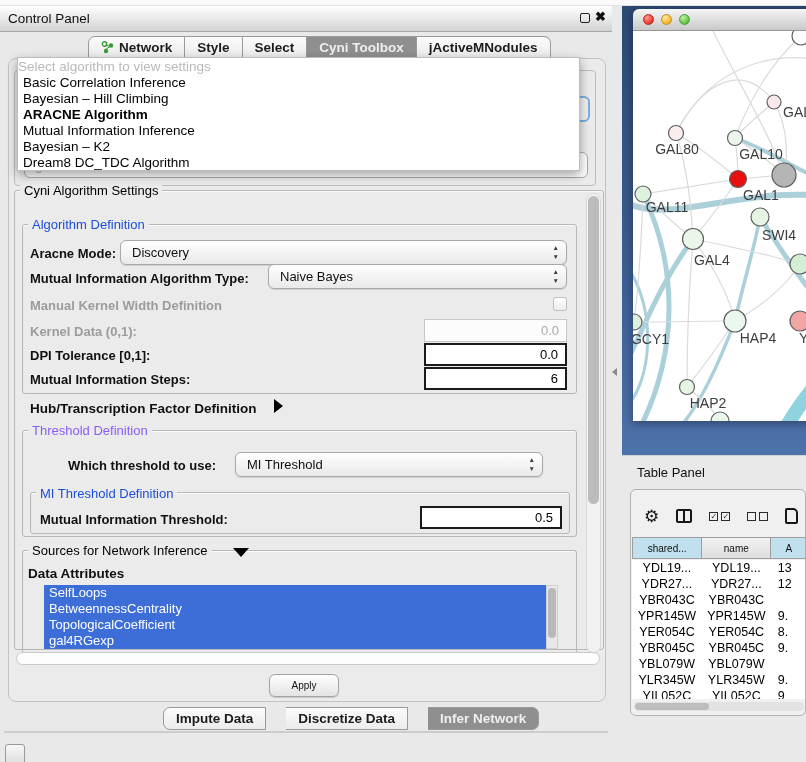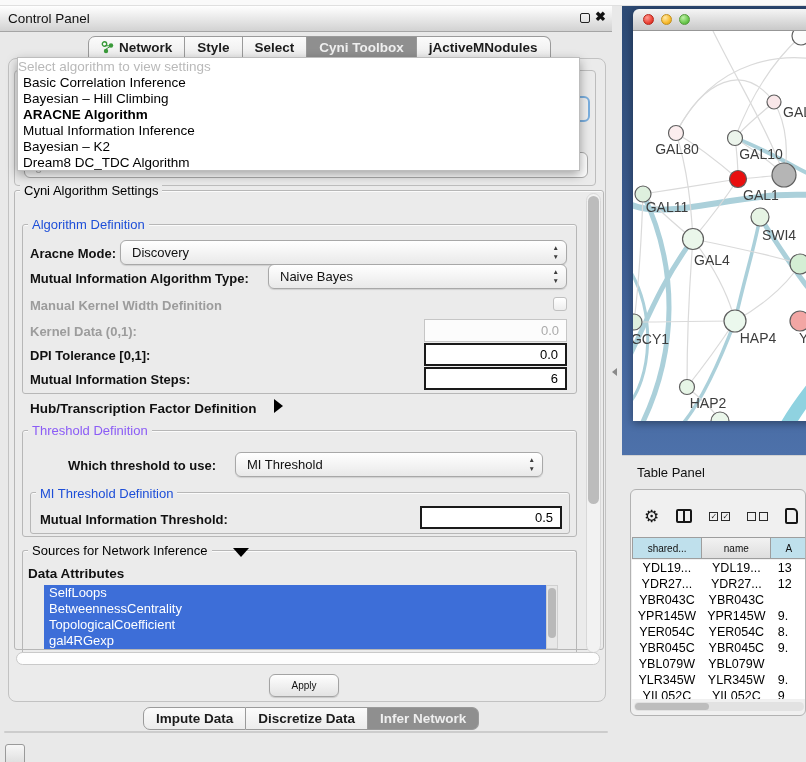--- a/index.html
+++ b/index.html
@@ -18,21 +18,21 @@
 
   .tabrow { display:flex; align-items:flex-end; }
   .tab { height:22px; display:flex; align-items:center; gap:5px; padding:0 12px;
     border:1px solid #9a9a9a; border-left-width:0; background:linear-gradient(#fbfbfb,#ececec);
     font-size:13.5px; font-weight:600; color:#1c1c1c; white-space:nowrap;}
   .tab:first-child { border-left-width:1px; border-radius:7px 0 0 0;}
   .tab:last-child { border-radius:0 7px 0 0;}
   .tab.sel { background:#8f8f8f; color:#efefef; }
   #top-tabs { left:88px; top:36px; }
   #bottom-tabs { left:143px; top:707px; }
-  #bottom-tabs .tab { border-radius:0; height:23px;}
+  #bottom-tabs .tab { border-radius:0; height:23px;margin-left:20px;}
   #bottom-tabs .tab:first-child { border-radius:7px 0 0 7px;}
   #bottom-tabs .tab:last-child { border-radius:0 7px 7px 0;}
 
   
   #form-panel { left:8px; top:58px; width:598px; height:644px;
     background:#ebebeb; border:1px solid #c2c2c2; border-radius:8px; }
   #cp-bottom-line { left:4px; top:731px; width:604px; height:2px; background:#cccccc; border-radius:2px;}
 
   
   .bg-frag-group { left:14px; top:70px; width:582px; height:116px; border:1px solid #bdbdbd; border-radius:4px; background:#ebebeb;}

